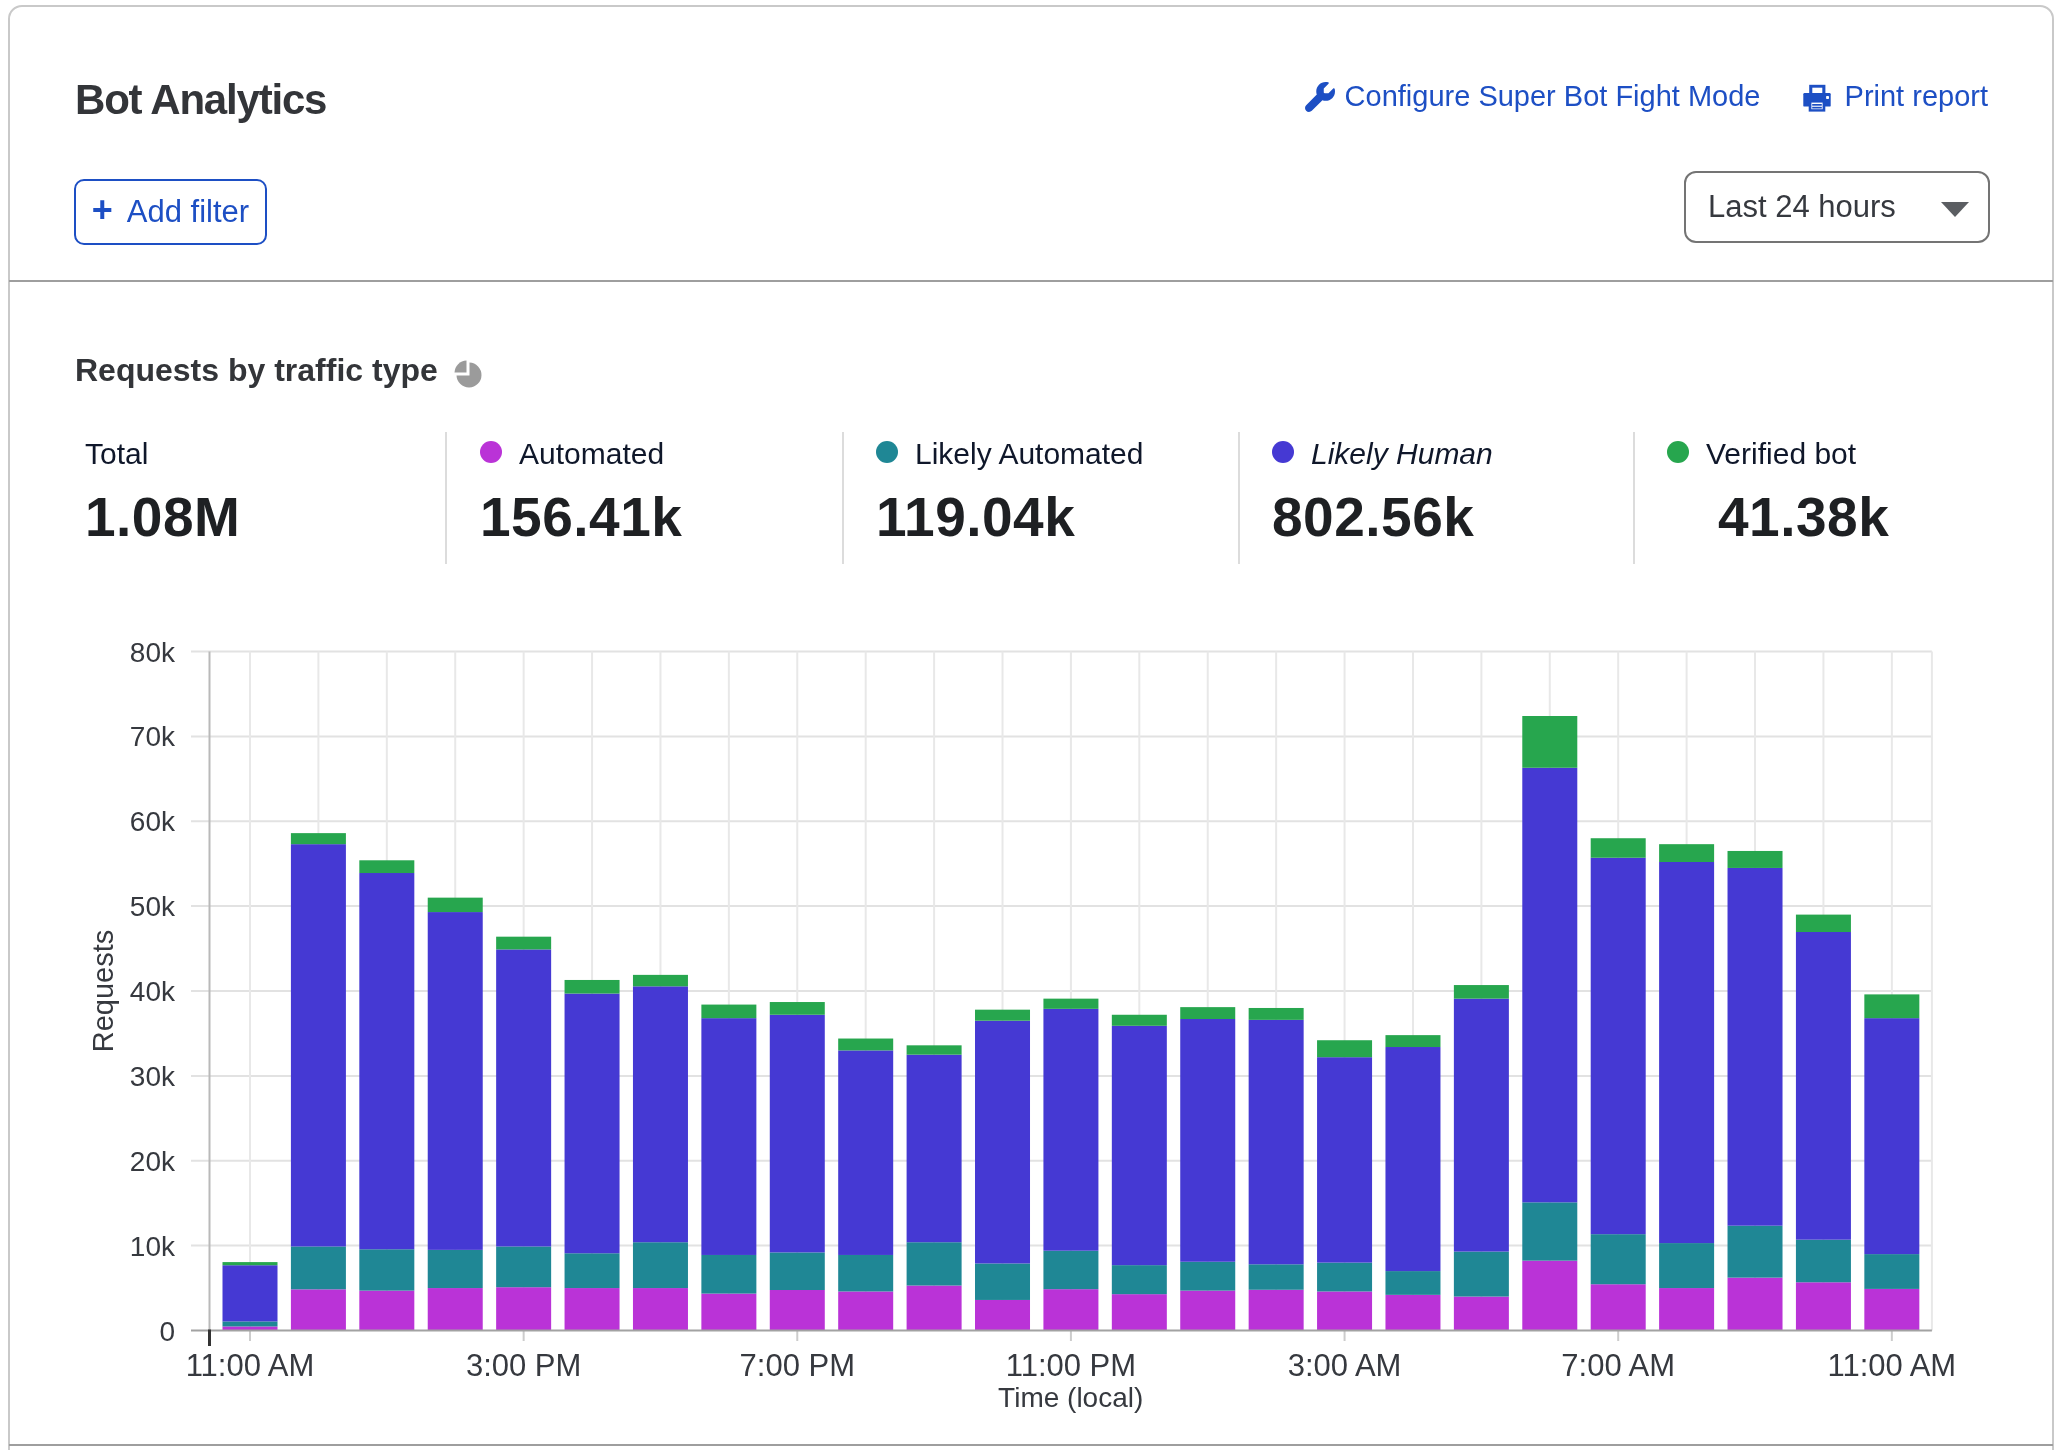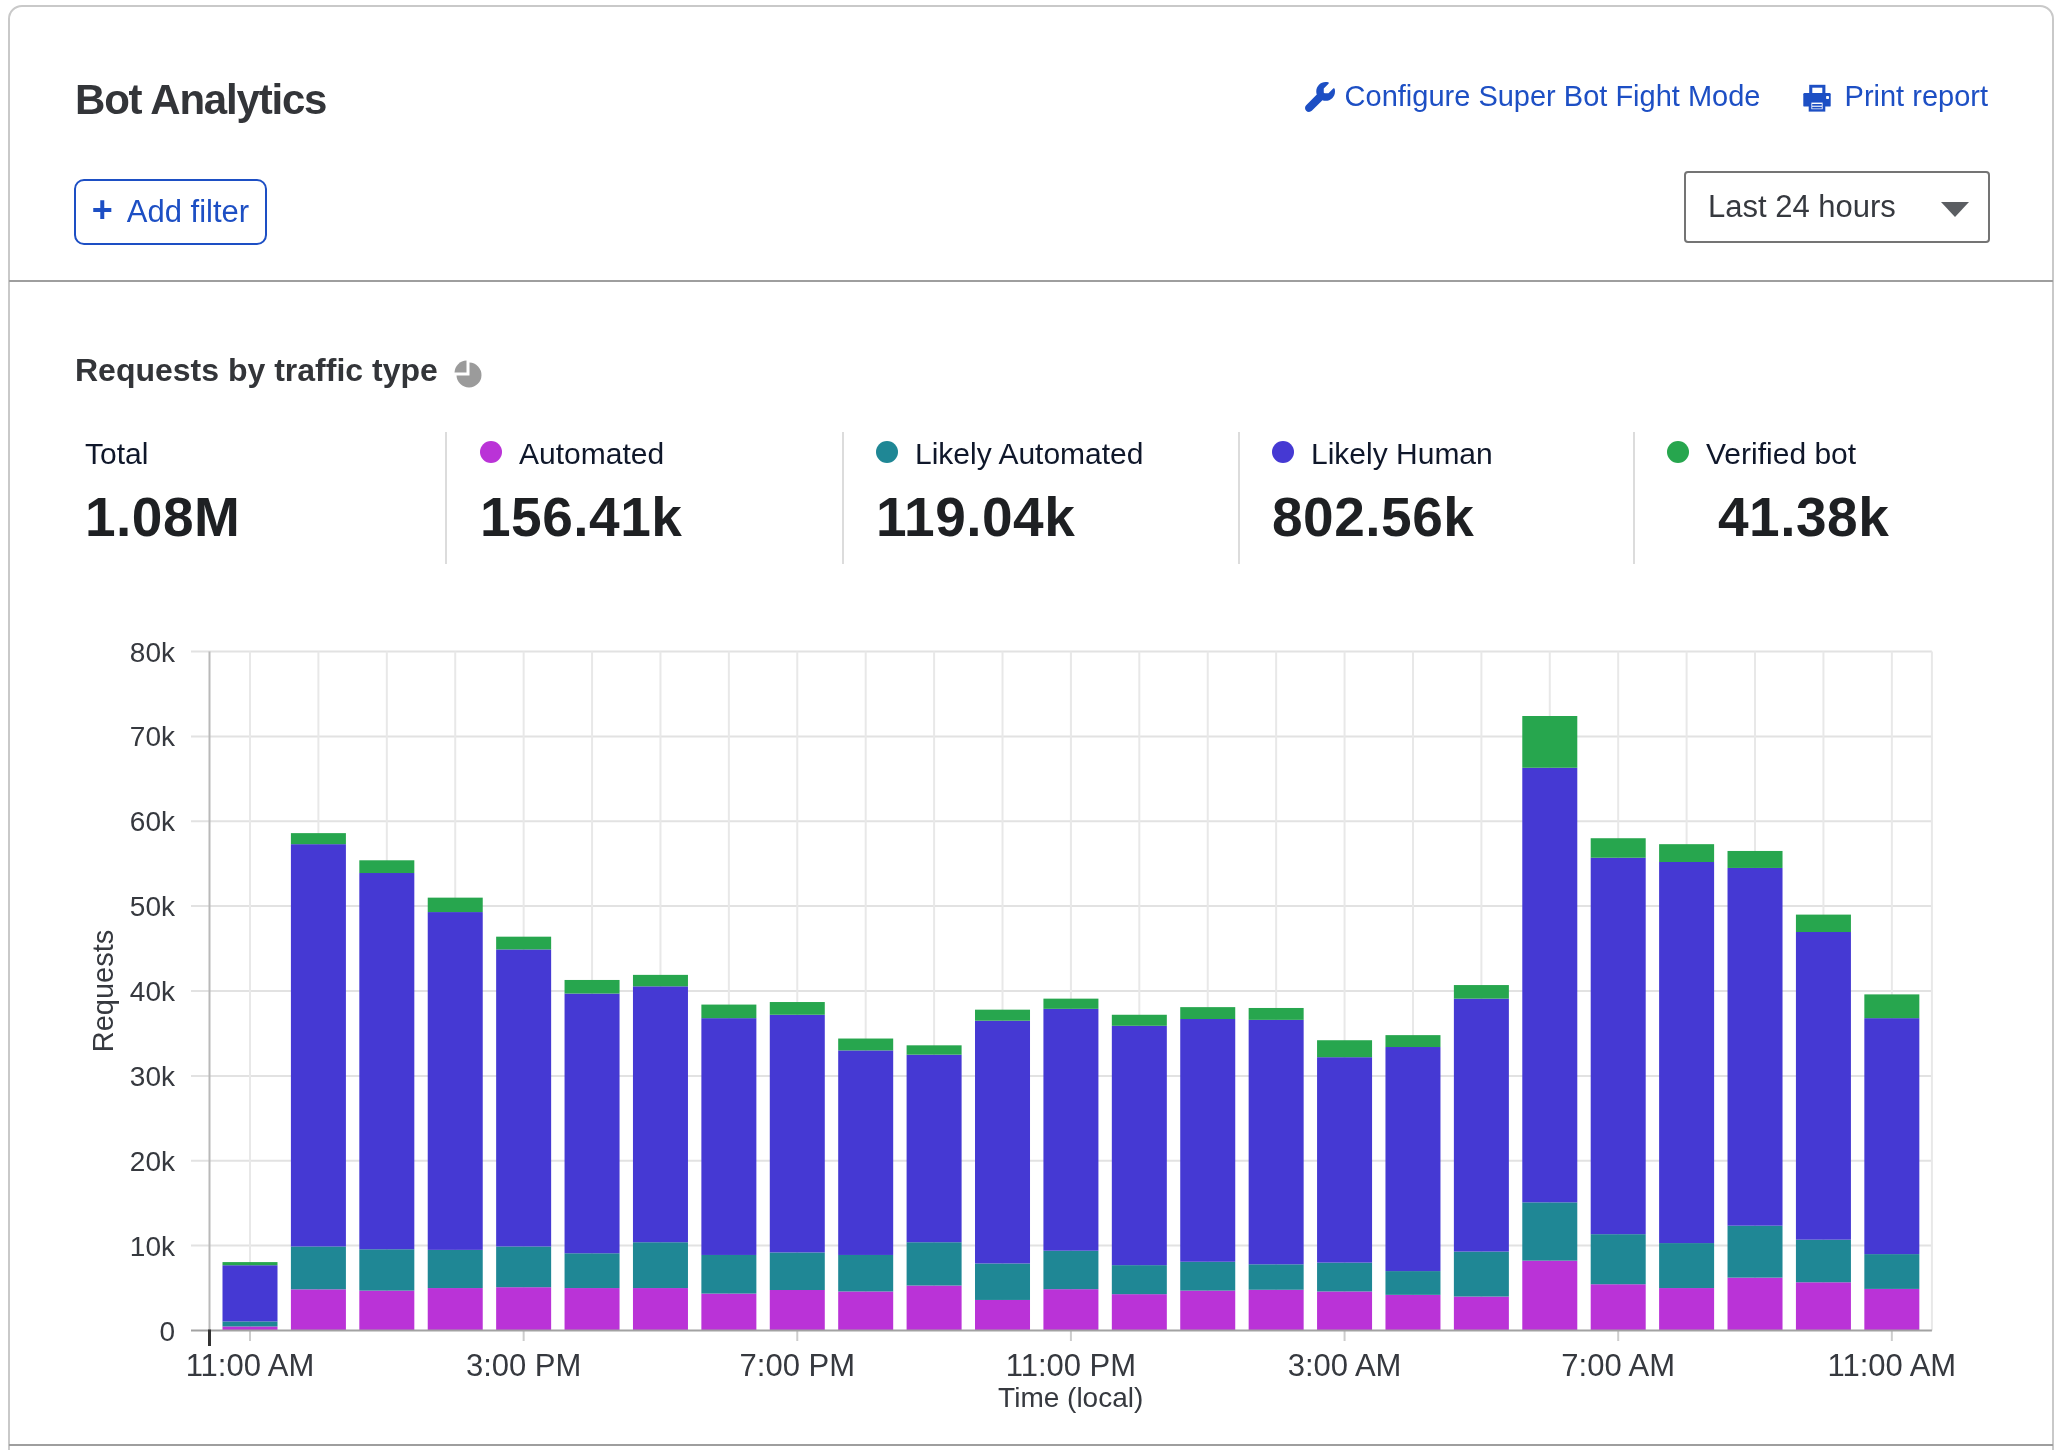--- a/index.html
+++ b/index.html
@@ -12,21 +12,21 @@
   .title { position:absolute; left:75px; top:76px; font-size:42px; font-weight:700; color:#333539; letter-spacing:-1.2px; }
   .links { position:absolute; top:80px; right:74px; font-size:29px; color:#1d4fc4; white-space:nowrap; }
   .links .lk { display:inline-flex; align-items:center; }
   .btn {
     position:absolute; left:74px; top:179px; width:193px; height:66px;
     border:2.5px solid #1d4fc4; border-radius:10px; color:#1d4fc4;
     font-size:31px; display:flex; align-items:center; justify-content:center;
   }
   .dd {
     position:absolute; left:1684px; top:171px; width:306px; height:72px;
-    border:2px solid #747474; border-radius:4px; color:#36393f;
+    border:2px solid #747474; border-radius:12px; color:#36393f;
     font-size:31px; display:flex; align-items:center;
   }
   .divider { position:absolute; left:9px; width:2044px; height:2px; background:#9e9e9e; }
   .h2 { position:absolute; left:75px; top:352px; font-size:32px; font-weight:700; color:#333539; }
   .stat-label { position:absolute; font-size:30px; color:#0f172a; }
   .stat-num { position:absolute; font-size:55px; font-weight:700; color:#1e2023; letter-spacing:0.5px; }
   .dot { position:absolute; width:22px; height:22px; border-radius:50%; }
   .vline { position:absolute; top:432px; height:132px; width:2px; background:#dcdcdc; }
 </style>
 </head>
@@ -79,21 +79,21 @@
 
 <div class="dot" style="left:480px; top:441px; background:#ba33d7;"></div>
 <div class="stat-label" style="left:519px; top:437px;">Automated</div>
 <div class="stat-num" style="left:480px; top:485px;">156.41k</div>
 
 <div class="dot" style="left:876px; top:441px; background:#1f8795;"></div>
 <div class="stat-label" style="left:915px; top:437px;">Likely Automated</div>
 <div class="stat-num" style="left:876px; top:485px;">119.04k</div>
 
 <div class="dot" style="left:1272px; top:441px; background:#4539d3;"></div>
-<div class="stat-label" style="left:1311px; top:437px;">Likely Human</div>
+<div class="stat-label" style="left:1311px; top:437px;font-style:italic;">Likely Human</div>
 <div class="stat-num" style="left:1272px; top:485px;text-align:center;">802.56k</div>
 
 <div class="dot" style="left:1667px; top:441px; background:#27a64e;"></div>
 <div class="stat-label" style="left:1706px; top:437px;">Verified bot</div>
 <div class="stat-num" style="left:1718px; top:485px;">41.38k</div>
 
 <div class="vline" style="left:445px;"></div>
 <div class="vline" style="left:842px;"></div>
 <div class="vline" style="left:1238px;"></div>
 <div class="vline" style="left:1633px;"></div>

